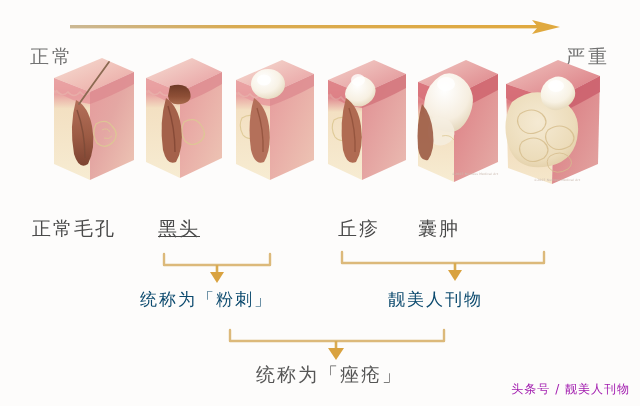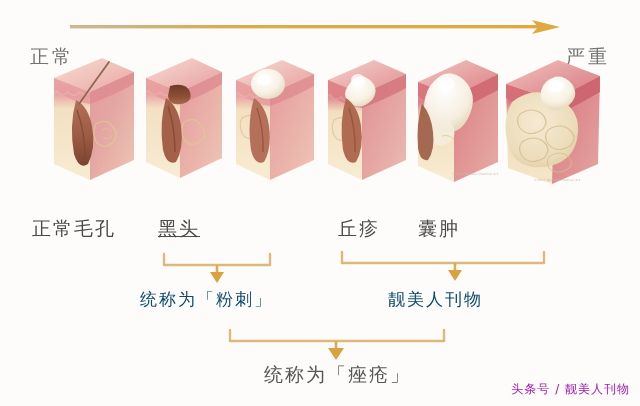--- a/index.html
+++ b/index.html
@@ -364,17 +364,17 @@
   </svg>
 
   <div class="caption light" style="left:388px;top:288px;">靓美人刊物</div>
 
   <svg class="bracket" style="left:228px;top:328px;" width="218" height="32" viewBox="0 0 218 32">
     <path d="M2,2 L2,13 L216,13 L216,2" fill="none" stroke="#dcb97a" stroke-width="2.4" stroke-linecap="round" stroke-linejoin="round"></path>
     <line x1="108" y1="13" x2="108" y2="22" stroke="#d9ab52" stroke-width="2.6"></line>
     <polygon points="100,20 116,20 108,32" fill="#d9a23f"></polygon>
   </svg>
 
-  <div class="caption dark" style="left:264px;top:362px;">统称为「痤疮」</div>
+  <div class="caption dark" style="left:256px;top:362px;">统称为「痤疮」</div>
 
   <div id="watermark">头条号 / 靓美人刊物</div>
 
 </div>
 
 </body></html>

